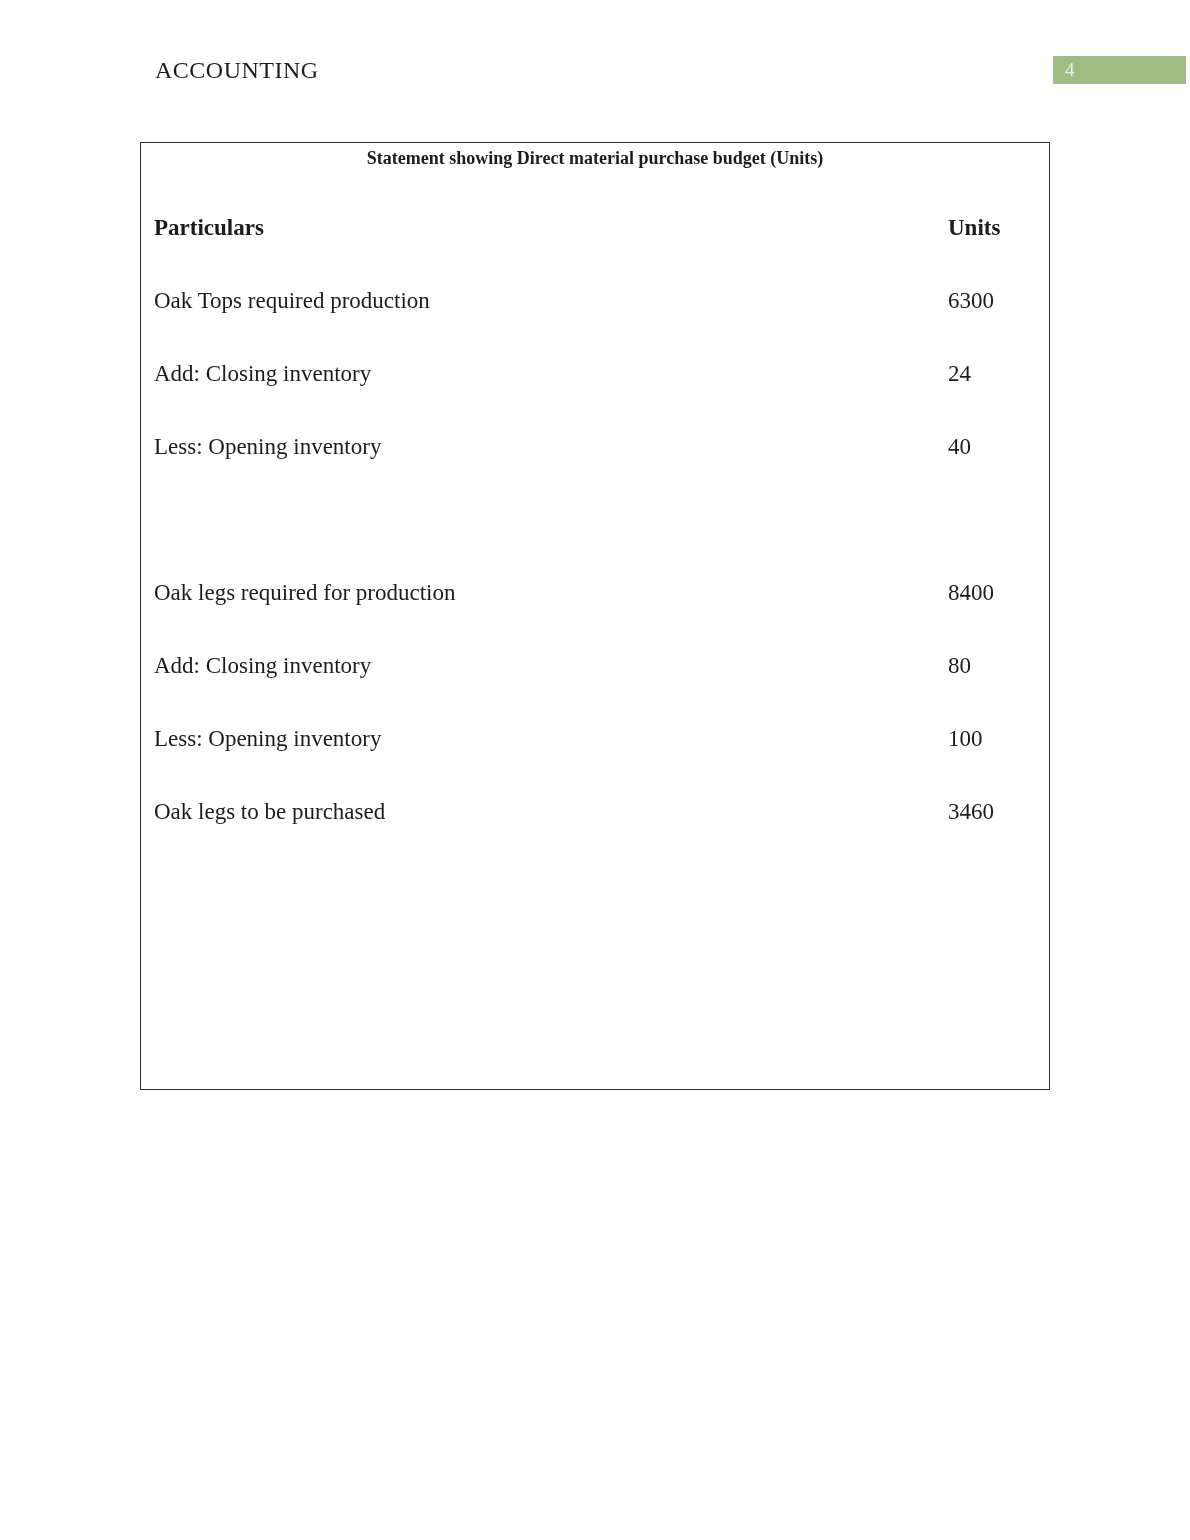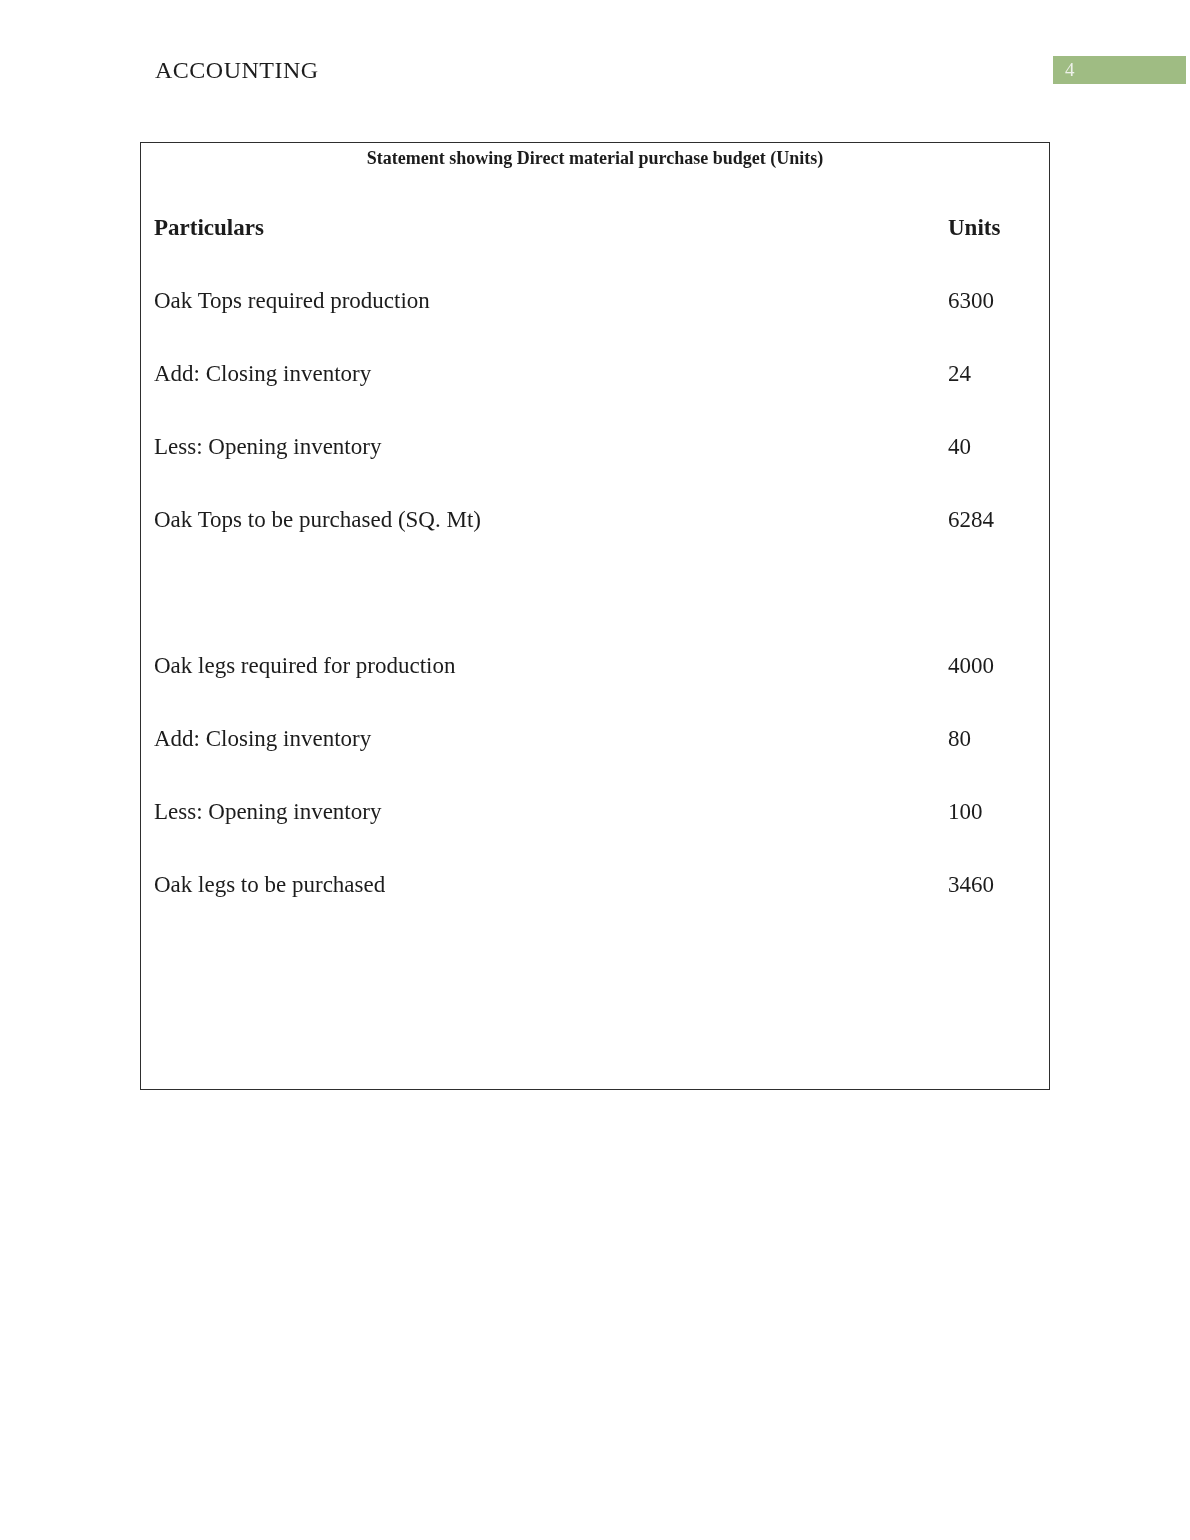--- a/index.html
+++ b/index.html
@@ -94,33 +94,29 @@
       <span class="cell-label">Add: Closing inventory</span>
       <span class="cell-value">24</span>
     </div>
 
 
     <div class="row">
       <span class="cell-label">Less: Opening inventory</span>
       <span class="cell-value">40</span>
     </div>
 
-    <div class="row">
-      <span class="cell-label">Oak Tops to be purchased (SQ. Mt)</span>
-      <span class="cell-value">6284</span>
-    </div>
 
     <div class="row">
       <span class="cell-label"></span>
       <span class="cell-value"></span>
     </div>
 
     <div class="row">
       <span class="cell-label">Oak legs required for production</span>
-      <span class="cell-value">4000</span>
+      <span class="cell-value">8400</span>
     </div>
 
     <div class="row">
       <span class="cell-label">Add: Closing inventory</span>
       <span class="cell-value">80</span>
     </div>
 
 
     <div class="row">
       <span class="cell-label">Less: Opening inventory</span>

